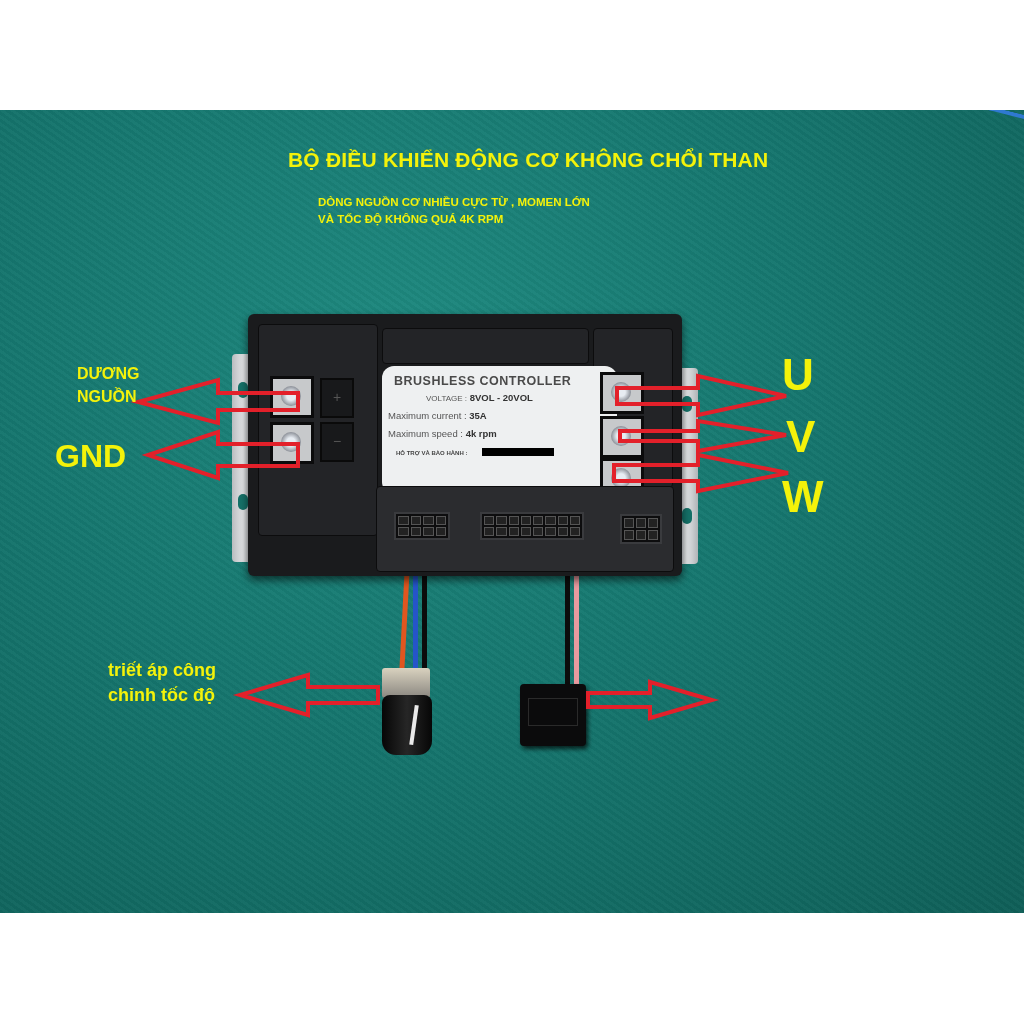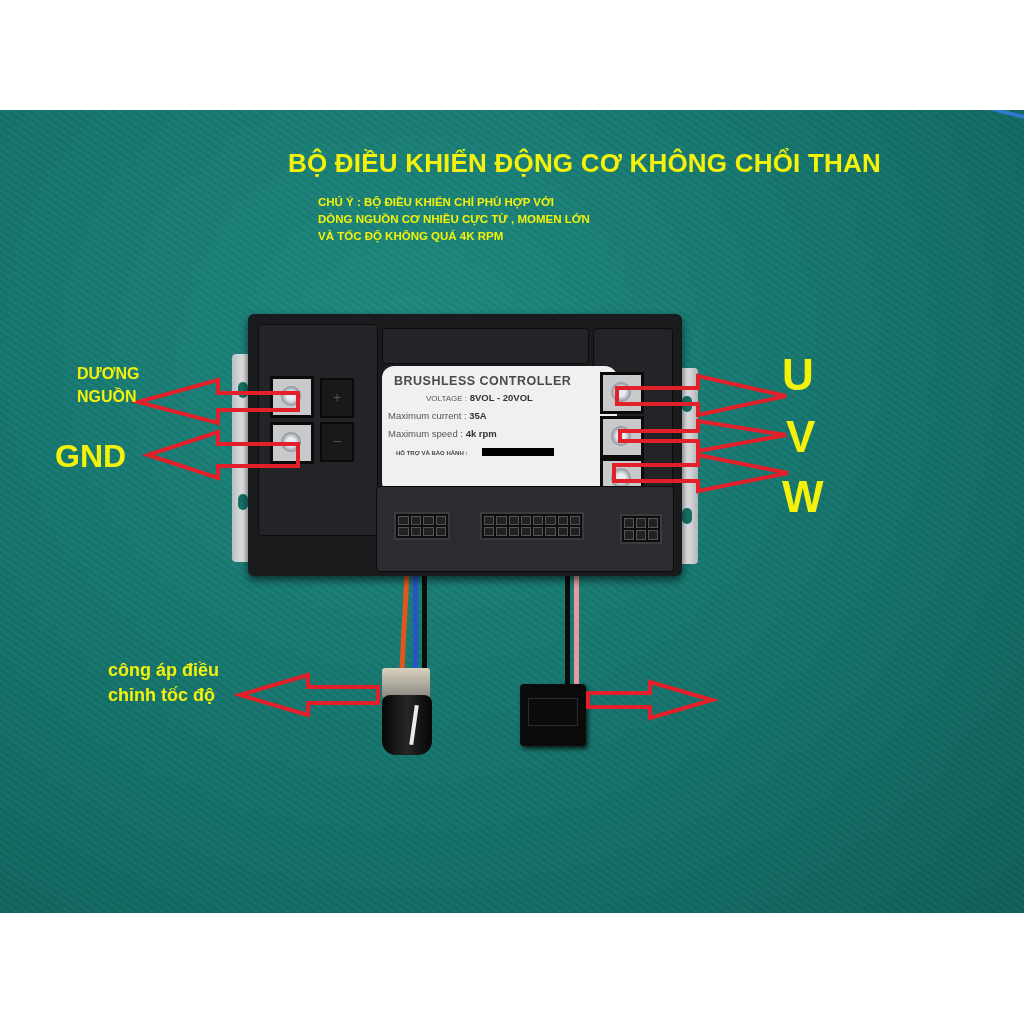--- a/index.html
+++ b/index.html
@@ -2,21 +2,21 @@
 <html><head>
 <meta charset="utf-8">
 <style>
   html,body{margin:0;padding:0;}
   body{width:1024px;height:1024px;background:#ffffff;position:relative;overflow:hidden;font-family:"Liberation Sans",sans-serif;}
   .photo{position:absolute;left:0;top:110px;width:1024px;height:803px;
     background:radial-gradient(ellipse at 40% 30%,#1f8a80 0%,#16776f 45%,#0f5f58 100%);overflow:hidden;}
   .photo::after{content:"";position:absolute;inset:0;
     background:repeating-linear-gradient(35deg,rgba(0,0,0,0.03) 0 3px,rgba(255,255,255,0.02) 3px 6px);}
   .yellow{color:#f4f20a;font-weight:bold;position:absolute;z-index:5;}
-  .title{left:288px;top:38px;font-size:26px;letter-spacing:0.2px;}
+  .title{left:288px;top:38px;font-size:21px;letter-spacing:0.2px;}
   .note{left:318px;top:84px;font-size:11.5px;line-height:17px;}
   .lbl-duong{left:77px;top:252px;font-size:16px;line-height:23px;}
   .lbl-gnd{left:55px;top:328px;font-size:32px;}
   .lbl-u{left:782px;top:240px;font-size:44px;}
   .lbl-v{left:786px;top:302px;font-size:44px;}
   .lbl-w{left:782px;top:362px;font-size:44px;}
   .lbl-pot{left:108px;top:548px;font-size:18px;line-height:25px;}
   .lbl-sw{left:722px;top:576px;font-size:18px;line-height:28px;}
   
   .bracket{position:absolute;background:linear-gradient(90deg,#b9bcbf,#e3e5e7,#b0b3b6);border-radius:4px;z-index:1;}
@@ -48,35 +48,34 @@
   .bluewire{position:absolute;left:870px;top:-8px;width:200px;height:40px;border-top:4px solid #2f79d1;border-radius:60% 0 0 0;transform:rotate(14deg);z-index:1;}
 </style>
 </head>
 <body>
 
 <div class="photo">
   <div class="bluewire"></div>
 
   <div class="yellow title">BỘ ĐIỀU KHIỂN ĐỘNG CƠ KHÔNG CHỔI THAN</div>
   <div class="yellow note">
-    <div>CHÚ Ý : BỘ ĐIỀU KHIỂN CHỈ PHÙ HỢP VỚI</div>
     <div>DÒNG NGUỒN CƠ NHIỀU CỰC TỪ , MOMEN LỚN</div>
     <div>VÀ TỐC ĐỘ KHÔNG QUÁ 4K RPM</div>
   </div>
 
   <div class="yellow lbl-duong">
     <div>DƯƠNG</div>
     <div>NGUỒN</div>
   </div>
   <div class="yellow lbl-gnd">GND</div>
   <div class="yellow lbl-u">U</div>
   <div class="yellow lbl-v">V</div>
   <div class="yellow lbl-w">W</div>
   <div class="yellow lbl-pot">
-    <div>công áp điều</div>
+    <div>triết áp công</div>
     <div>chỉnh tốc độ</div>
   </div>
 
   <div class="bracket" style="left:232px;top:244px;width:22px;height:208px;">
     <div class="hole" style="left:6px;top:28px;"></div>
       <div class="hole" style="left:6px;top:140px;"></div>
   </div>
   <div class="bracket" style="left:676px;top:258px;width:22px;height:196px;">
     <div class="hole" style="left:6px;top:28px;"></div>
       <div class="hole" style="left:6px;top:140px;"></div>

